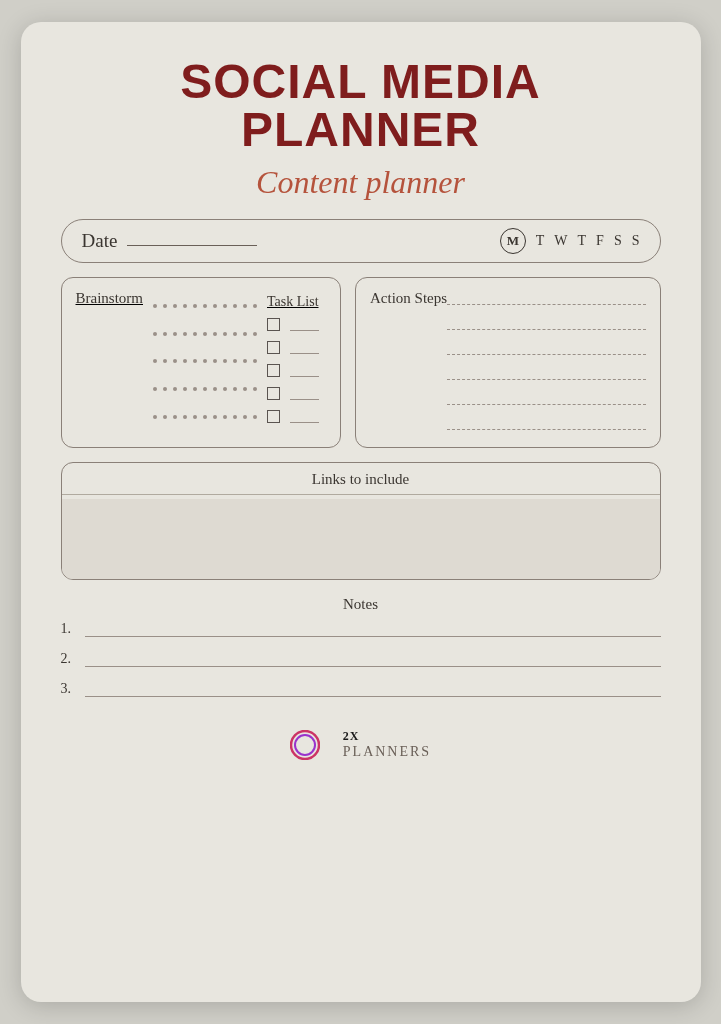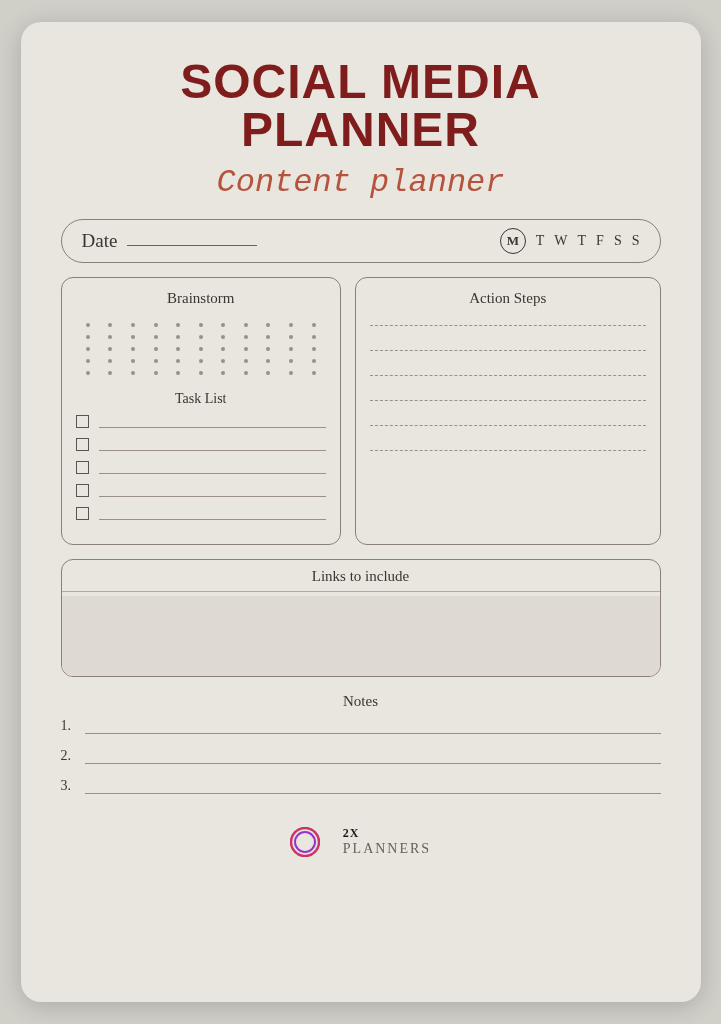--- a/index.html
+++ b/index.html
@@ -31,21 +31,21 @@
       font-weight: 900;
       font-family: Arial Black, Impact, sans-serif;
       color: #7f1d1d;
       letter-spacing: 1px;
       text-transform: uppercase;
       line-height: 1;
       text-align: center;
     }
 
     .subtitle-script {
-      font-family: Liberation Mono, monospace;
+      font-family: Liberation Serif, serif;
       font-size: 32px;
       color: #b5533c;
       text-align: center;
       margin-top: -4px;
       font-style: italic;
       font-weight: normal;
     }
 
     
     .date-row {
@@ -99,22 +99,22 @@
       gap: 14px;
     }
 
     
     .brainstorm-box {
       flex: 1;
       border: 1.5px solid #8a8078;
       border-radius: 12px;
       padding: 12px 14px 14px 14px;
       display: flex;
-      flex-direction: column;
       gap: 6px;
+      text-decoration: underline;
     }
 
     .section-label {
       text-align: center;
       font-size: 15px;
       color: #3a3530;
       margin-bottom: 4px;
       font-family: Georgia, serif;
     }
 
@@ -133,21 +133,21 @@
       margin: auto;
     }
 
     
     .action-steps-box {
       flex: 1.1;
       border: 1.5px solid #8a8078;
       border-radius: 12px;
       padding: 12px 14px 14px 14px;
       display: flex;
-      flex-direction: column;
+      flex-direction: row;
       gap: 0;
     }
 
     .action-lines {
       display: flex;
       flex-direction: column;
       gap: 0;
       margin-top: 8px;
       flex: 1;
     }

